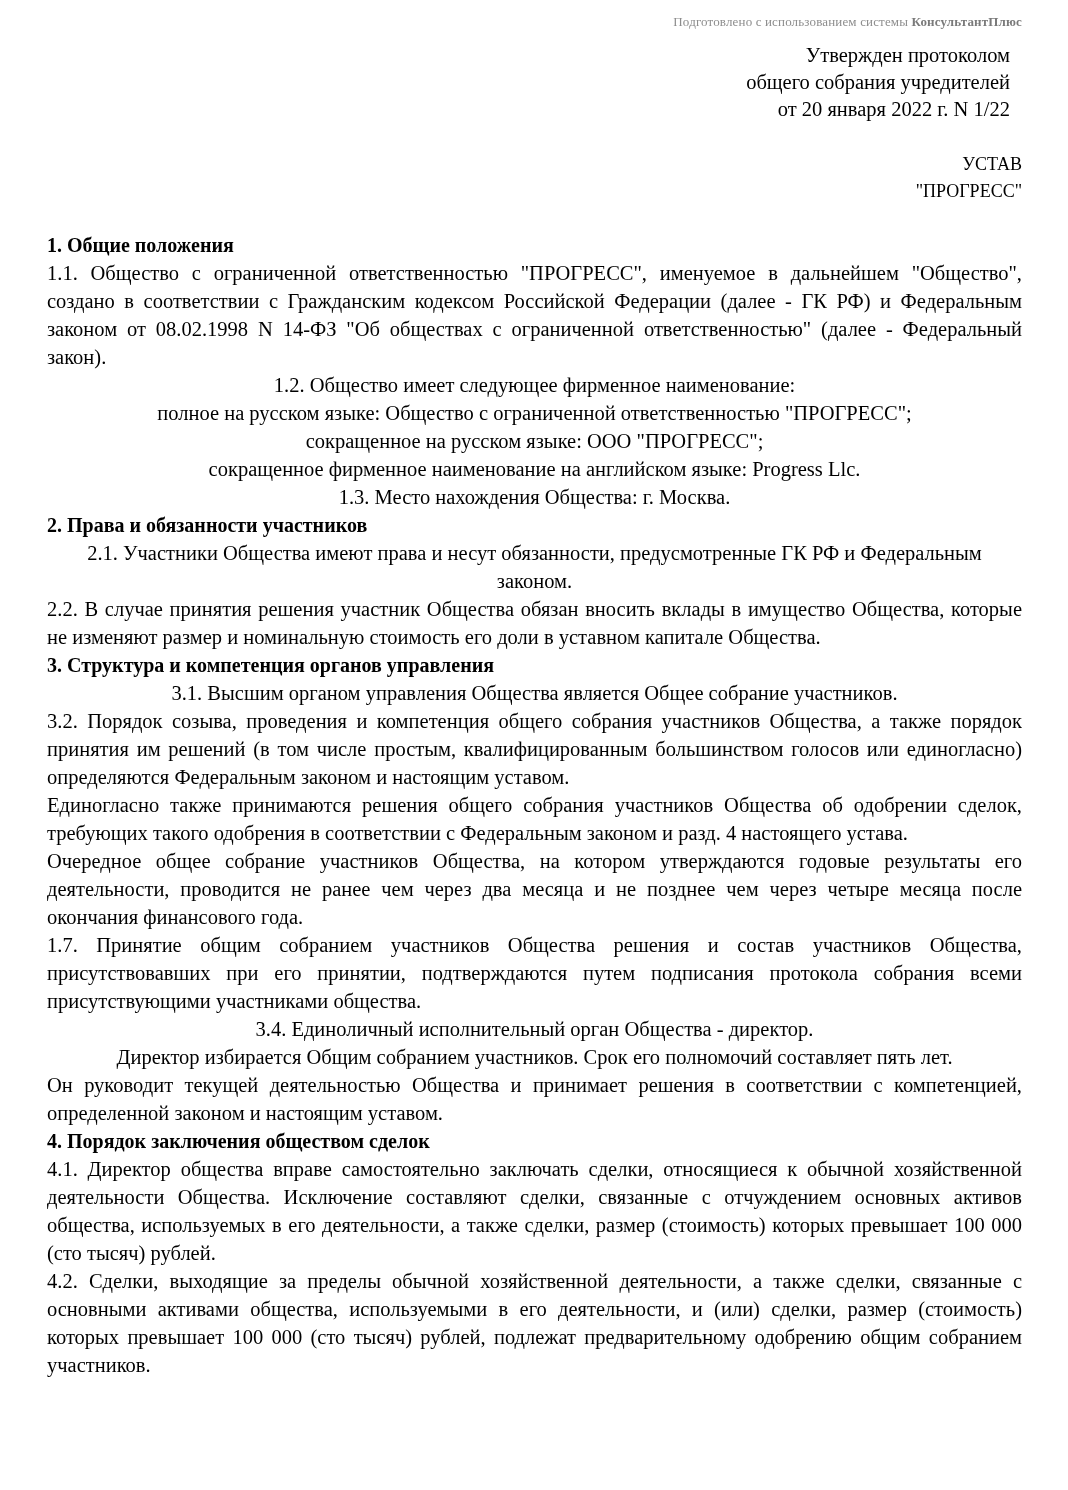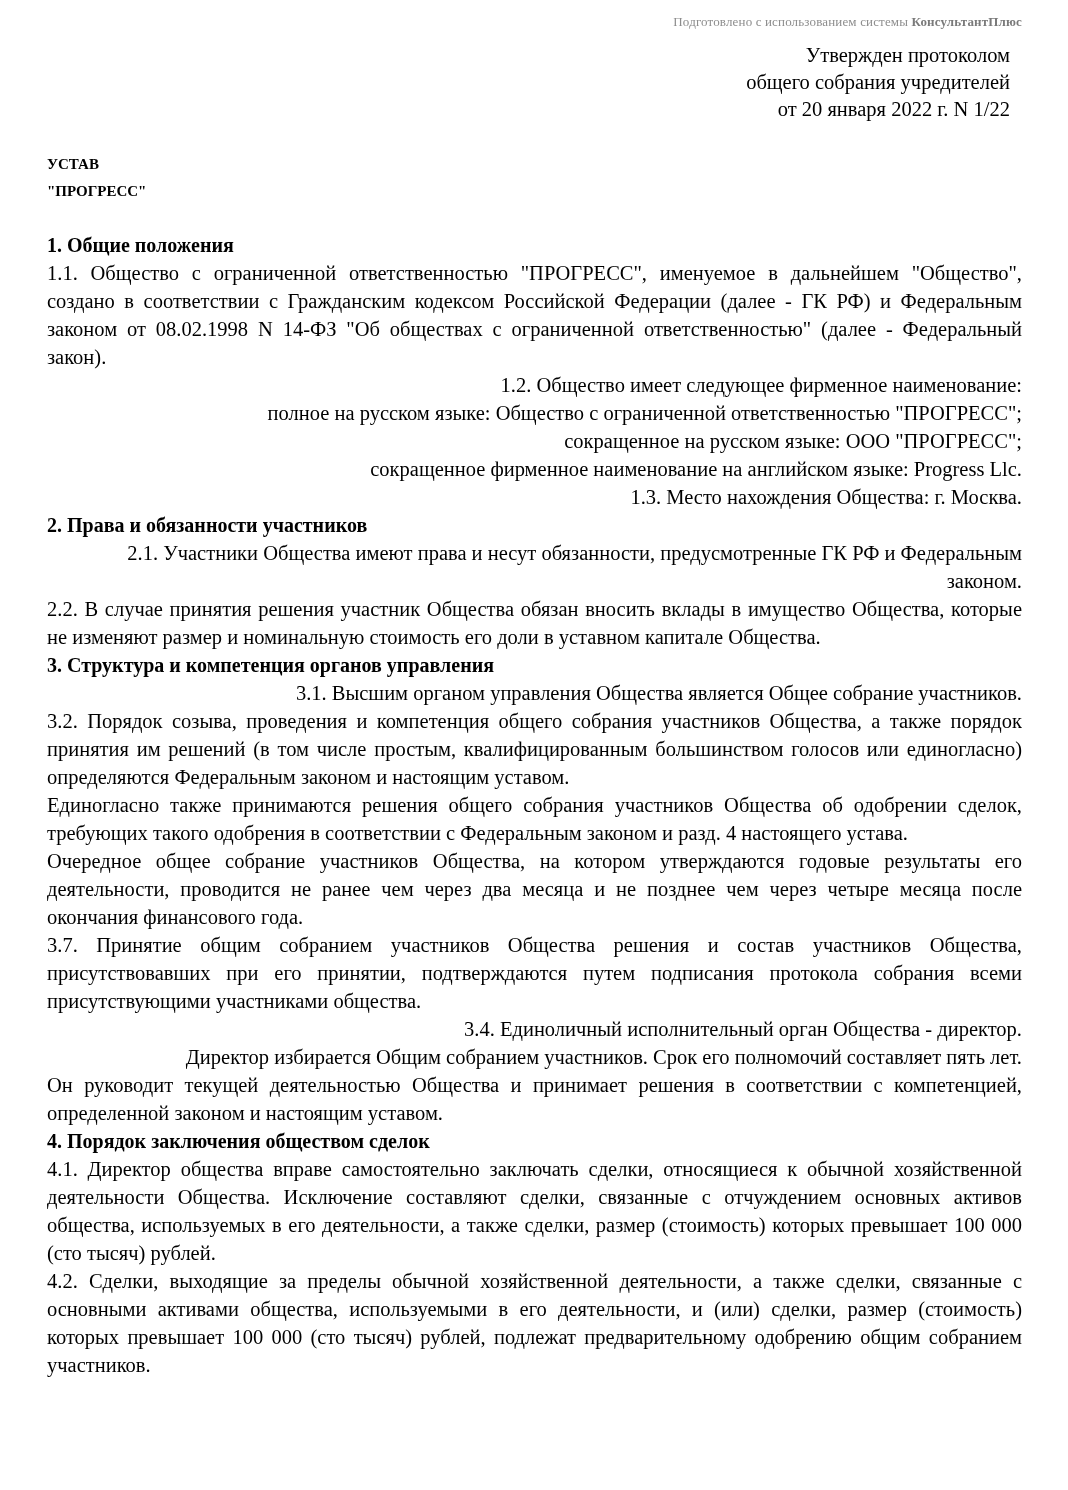--- a/index.html
+++ b/index.html
@@ -34,23 +34,23 @@
   .approval-block {
     text-align: right;
     font-size: 20.5px;
     line-height: 27px;
     margin: 0 12px 28px 0;
   }
   .approval-block div {
     white-space: nowrap;
   }
   .doc-title {
-    text-align: left;
-    font-weight: bold;
-    font-size: 15px;
+    text-align: right;
+    font-weight: normal;
+    font-size: 18px;
     line-height: 27px;
     margin: 0 0 26px 0;
   }
   .doc-title div {
     white-space: nowrap;
   }
   .section-heading {
     font-weight: bold;
     font-size: 20px;
     line-height: 28px;
@@ -59,21 +59,21 @@
   }
   .para {
     font-size: 20.5px;
     line-height: 28px;
     text-align: justify;
     text-justify: inter-word;
     margin: 0;
     hyphens: none;
   }
   .para.nojust {
-    text-align: right;
+    text-align: center;
   }
   .body-flow > * {
     margin: 0;
   }
 </style>
 </head>
 <body>
 
 <div class="page">
 
@@ -101,21 +101,21 @@
       <div class="para nojust">сокращенное фирменное наименование на английском языке: Progress Llc.</div>
       <div class="para nojust">1.3. Место нахождения Общества: г. Москва.</div>
       <div class="section-heading">2. Права и обязанности участников</div>
       <div class="para nojust">2.1. Участники Общества имеют права и несут обязанности, предусмотренные ГК РФ и Федеральным законом.</div>
       <div class="para">2.2. В случае принятия решения участник Общества обязан вносить вклады в имущество Общества, которые не изменяют размер и номинальную стоимость его доли в уставном капитале Общества.</div>
       <div class="section-heading">3. Структура и компетенция органов управления</div>
       <div class="para nojust">3.1. Высшим органом управления Общества является Общее собрание участников.</div>
       <div class="para">3.2. Порядок созыва, проведения и компетенция общего собрания участников Общества, а также порядок принятия им решений (в том числе простым, квалифицированным большинством голосов или единогласно) определяются Федеральным законом и настоящим уставом.</div>
       <div class="para">Единогласно также принимаются решения общего собрания участников Общества об одобрении сделок, требующих такого одобрения в соответствии с Федеральным законом и разд. 4 настоящего устава.</div>
       <div class="para">Очередное общее собрание участников Общества, на котором утверждаются годовые результаты его деятельности, проводится не ранее чем через два месяца и не позднее чем через четыре месяца после окончания финансового года.</div>
-      <div class="para">3.7. Принятие общим собранием участников Общества решения и состав участников Общества, присутствовавших при его принятии, подтверждаются путем подписания протокола собрания всеми присутствующими участниками общества.</div>
+      <div class="para">1.7. Принятие общим собранием участников Общества решения и состав участников Общества, присутствовавших при его принятии, подтверждаются путем подписания протокола собрания всеми присутствующими участниками общества.</div>
       <div class="para nojust">3.4. Единоличный исполнительный орган Общества - директор.</div>
       <div class="para nojust">Директор избирается Общим собранием участников. Срок его полномочий составляет пять лет.</div>
       <div class="para">Он руководит текущей деятельностью Общества и принимает решения в соответствии с компетенцией, определенной законом и настоящим уставом.</div>
       <div class="section-heading">4. Порядок заключения обществом сделок</div>
       <div class="para">4.1. Директор общества вправе самостоятельно заключать сделки, относящиеся к обычной хозяйственной деятельности Общества. Исключение составляют сделки, связанные с отчуждением основных активов общества, используемых в его деятельности, а также сделки, размер (стоимость) которых превышает 100 000 (сто тысяч) рублей.</div>
       <div class="para">4.2. Сделки, выходящие за пределы обычной хозяйственной деятельности, а также сделки, связанные с основными активами общества, используемыми в его деятельности, и (или) сделки, размер (стоимость) которых превышает 100 000 (сто тысяч) рублей, подлежат предварительному одобрению общим собранием участников.</div>
     </div>
 
 </div>
 

